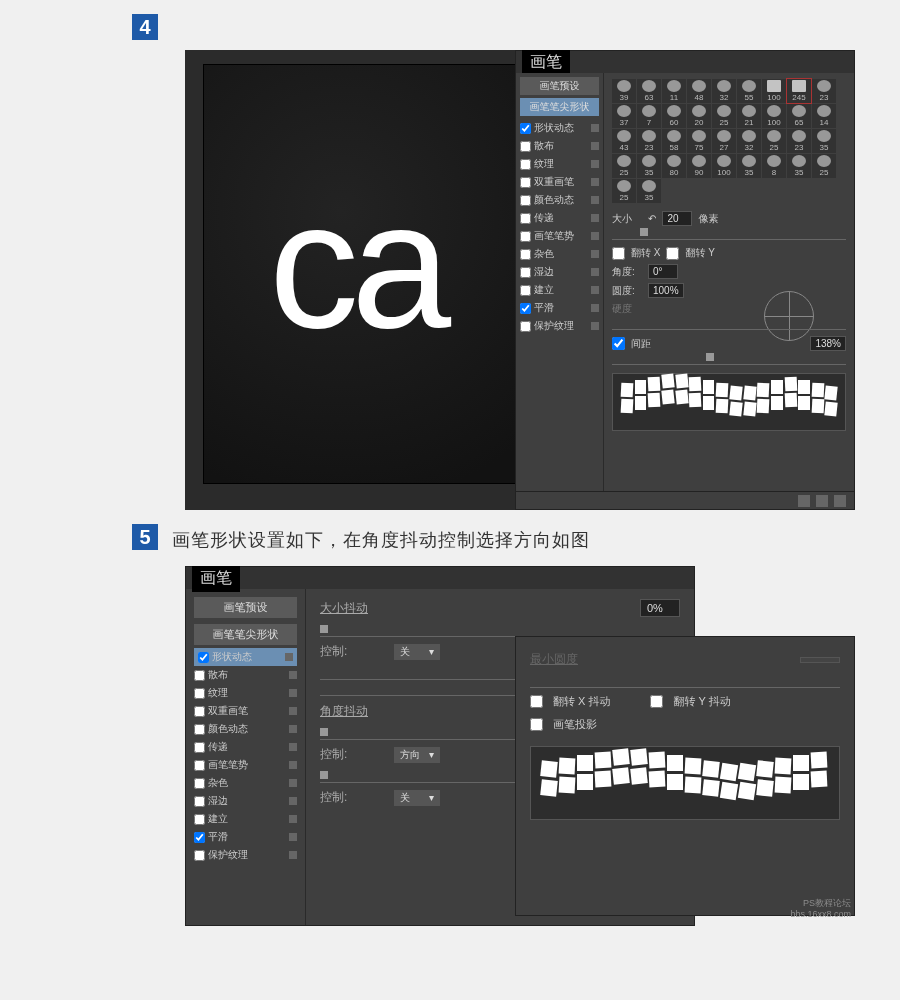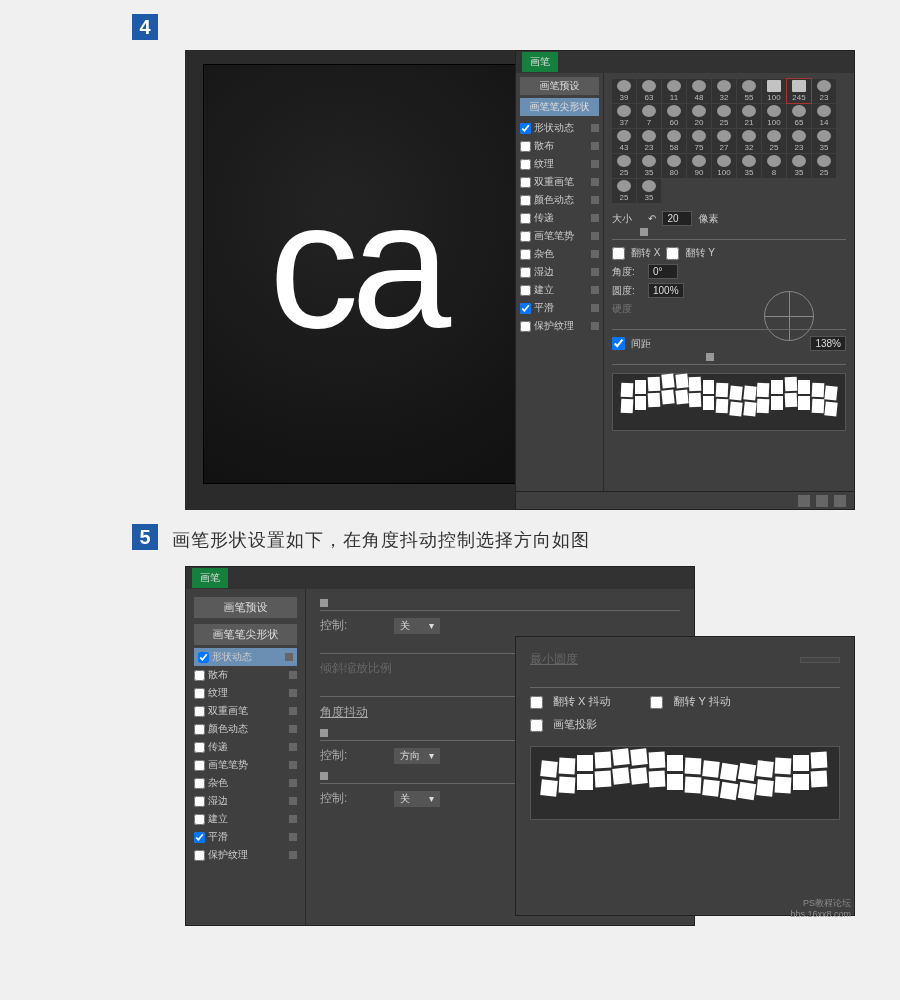--- a/index.html
+++ b/index.html
@@ -7,21 +7,21 @@
   .step { display: flex; align-items: flex-start; margin: 14px 0 10px 132px; }
   .badge { width: 26px; height: 26px; background: #1e5aa8; color: #fff; font-size: 20px; font-weight: bold; display: flex; align-items: center; justify-content: center; margin-right: 14px; flex-shrink: 0; }
   .step-text { font-size: 18px; line-height: 32px; color: #333; letter-spacing: 1px; max-width: 650px; }
 
   
   .shot1 { margin-left: 185px; width: 670px; height: 460px; background: #2b2b2b; position: relative; overflow: hidden; }
   .canvas-bg { position: absolute; left: 18px; top: 14px; width: 460px; height: 420px; background: radial-gradient(circle at 30% 35%, #232323 0%, #121212 70%); border: 1px solid #000; }
   .ca-text { position: absolute; left: 65px; top: 110px; color: #fff; font-size: 180px; font-family: Helvetica, Arial, sans-serif; letter-spacing: -8px; line-height: 1; }
   .brush-panel { position: absolute; right: 0; top: 0; width: 340px; height: 460px; background: #3f3f3f; border: 1px solid #222; font-size: 11px; color: #ccc; }
   .bp-tabrow { height: 22px; background: #323232; display: flex; align-items: center; padding-left: 6px; }
-  .bp-tab { background: #15803d; padding: 3px 8px; font-size: 10px; color: #ddd; }
+  .bp-tab { background: #000000; padding: 3px 8px; font-size: 16px; color: #ddd; }
   .bp-body { display: flex; height: calc(100% - 40px); }
   .bp-left { width: 88px; background: #3f3f3f; border-right: 1px solid #2a2a2a; padding: 4px 4px; }
   .bp-preset-btn { background: #5a5a5a; color: #ddd; font-size: 10px; padding: 2px 4px; margin-bottom: 3px; text-align: center; }
   .bp-opt { display: flex; align-items: center; font-size: 10px; color: #ccc; padding: 2px 0; }
   .bp-opt input { width: 11px; height: 11px; margin-right: 3px; }
   .bp-opt .lock { margin-left: auto; width: 8px; height: 8px; background: #666; }
   .bp-right { flex: 1; padding: 6px 8px; overflow: hidden; }
   .brush-grid { display: grid; grid-template-columns: repeat(9, 24px); grid-auto-rows: 24px; gap: 1px; margin-bottom: 8px; }
   .bcell { background: #323232; display: flex; flex-direction: column; align-items: center; justify-content: center; color: #bbb; font-size: 8px; position: relative; }
   .bcell .th { width: 14px; height: 12px; background: #aaa; border-radius: 50%; margin-bottom: 1px; opacity: .85; }
@@ -47,21 +47,21 @@
   .panel2 { position: absolute; left: 0; top: 0; width: 510px; height: 360px; background: #3f3f3f; border: 1px solid #222; font-size: 11px; color: #ccc; }
   .panel3 { position: absolute; right: 0; top: 70px; width: 340px; height: 280px; background: #3f3f3f; border: 1px solid #222; font-size: 11px; color: #ccc; padding: 14px 14px; }
   .p2-body { display: flex; height: calc(100% - 22px); }
   .p2-left { width: 120px; padding: 8px 8px; border-right: 1px solid #2a2a2a; }
   .p2-right { flex: 1; padding: 10px 14px; }
   .setting-row { display: flex; align-items: center; margin-bottom: 10px; font-size: 12px; color: #ccc; gap: 10px; }
   .setting-row .lbl { width: 64px; color: #aaa; }
   .setting-row.disabled .lbl { color: #666; }
   .setting-row .lbl.link { text-decoration: underline; }
   .pct { background: #222; border: 1px solid #555; color: #ddd; padding: 2px 6px; font-size: 11px; min-width: 40px; }
-  .intog { display: flex; align-items: flex-end; gap: 10px; }
+  .intog { display: flex; align-items: center; gap: 10px; }
   .waveprev { margin-top: 14px; height: 74px; background: #2d2d2d; border: 1px solid #555; padding: 8px 10px; }
   .watermark { position: absolute; right: 4px; bottom: 6px; font-size: 9px; color: #8c8c8c; text-align: right; line-height: 1.2; }
 </style>
 </head>
 <body>
 
 <div class="step">
   <div class="badge">4</div>
 </div>
 
@@ -447,34 +447,36 @@
             <span>平滑</span>
             <span class="lock"></span>
           </div>
         <div class="bp-opt">
             <input type="checkbox" style="">
             <span>保护纹理</span>
             <span class="lock"></span>
           </div>
       </div>
       <div class="p2-right">
+        <div class="setting-row">
+          <span class="lbl link">大小抖动</span>
+          <span style="flex:1"></span>
+          <span class="pct">0%</span>
+        </div>
         <div class="slider">
             <div class="tri" style="left:0"></div>
           </div>
         <div class="setting-row">
           <span class="lbl">控制:</span>
           <div class="dropdown">
               <span>关</span>
               <span>▾</span>
             </div>
         </div>
         <div class="slider"></div>
-        <div class="setting-row disabled">
-          <span class="lbl" style="width:auto">倾斜缩放比例</span>
-        </div>
         <div class="slider"></div>
         <div class="setting-row">
           <span class="lbl link">角度抖动</span>
           <span style="flex:1"></span>
           <span class="pct">0%</span>
         </div>
         <div class="slider">
             <div class="tri" style="left:0"></div>
           </div>
         <div class="setting-row">

